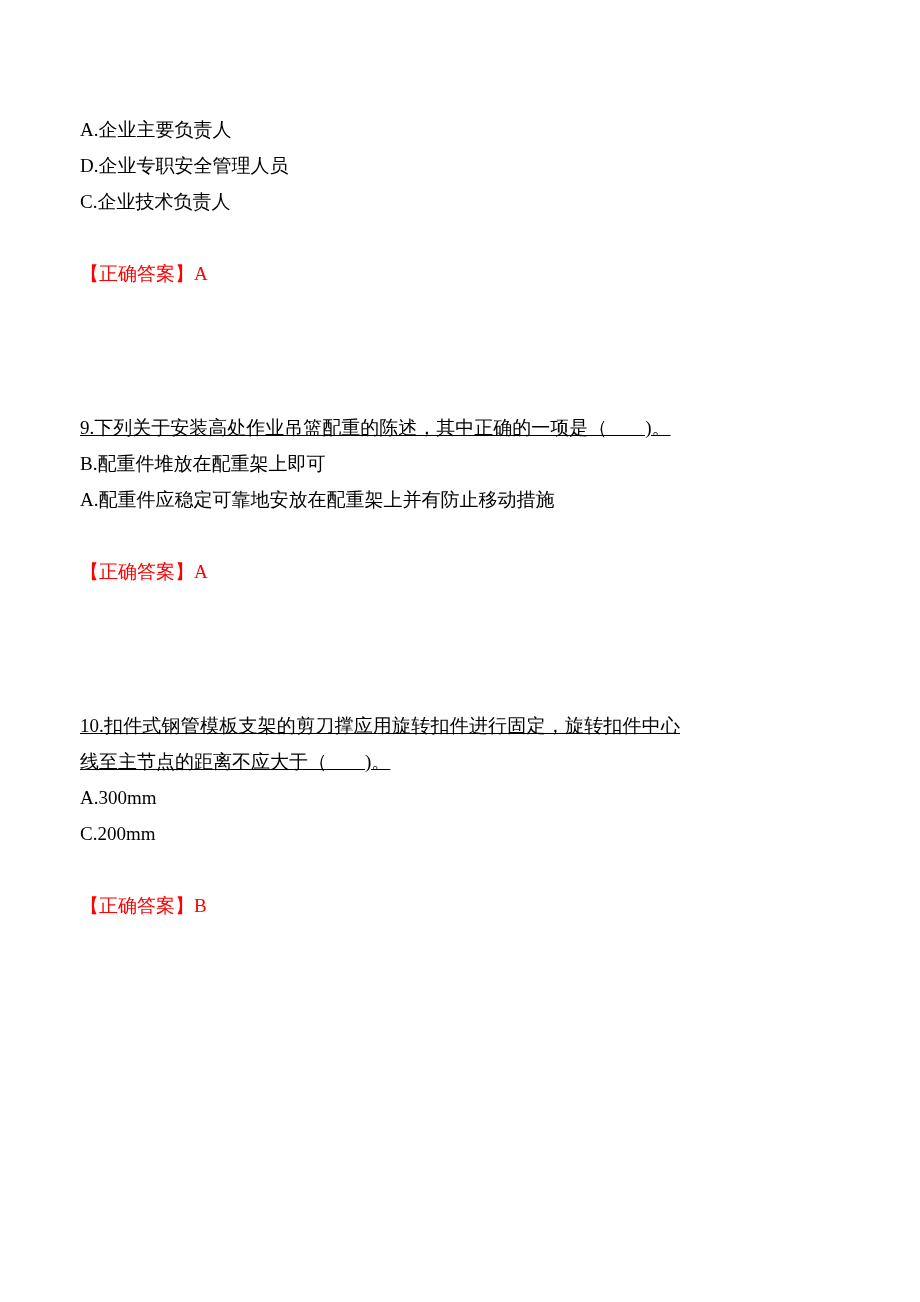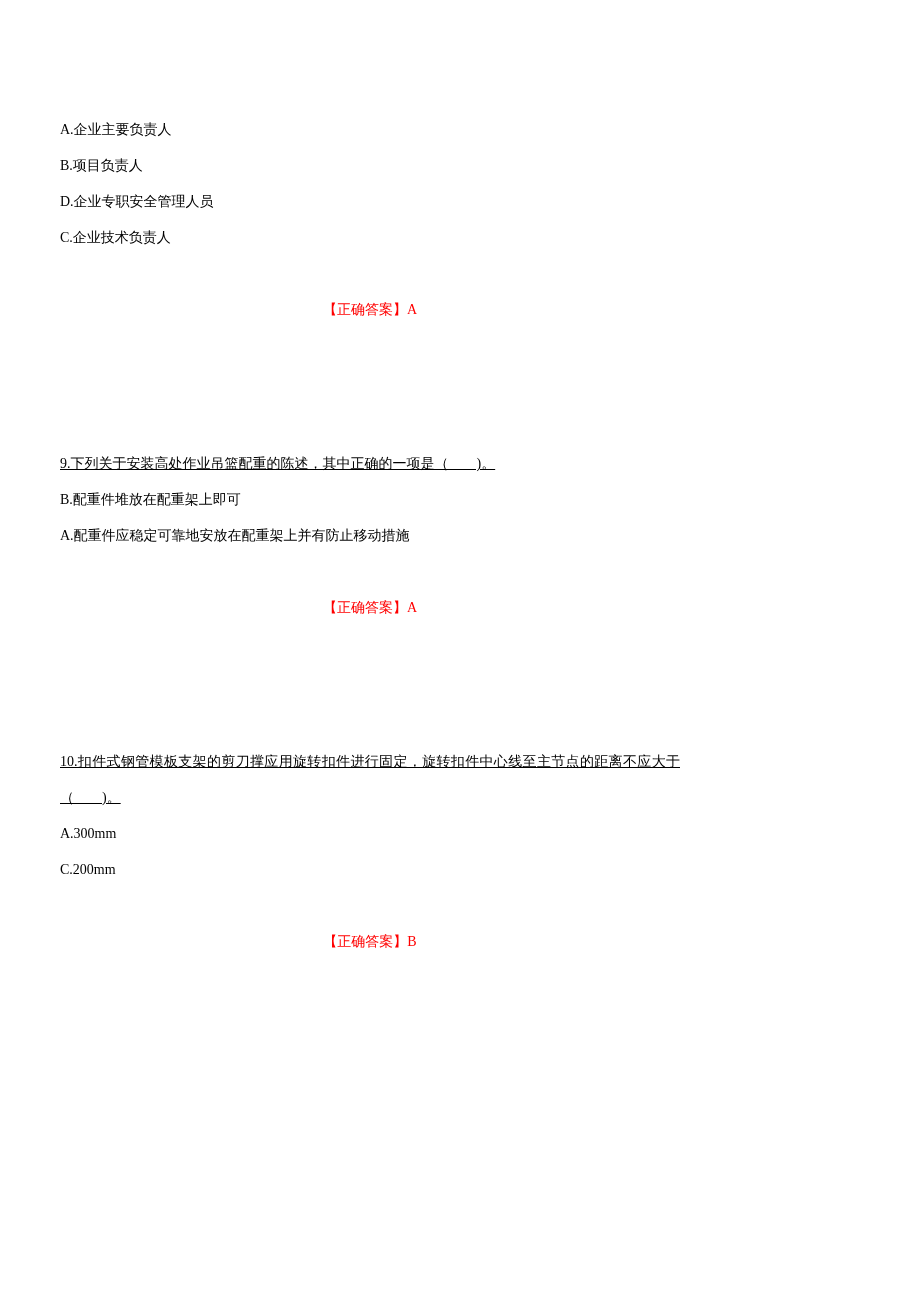--- a/index.html
+++ b/index.html
@@ -5,53 +5,51 @@
   html, body {
     margin: 0;
     padding: 0;
     width: 920px;
     background: #fff;
     font-family: "SimSun", "宋体", serif;
   }
   .page {
     width: 800px;
     min-height: 1302px;
-    padding-left: 60px;
+    padding-left: 80px;
     padding-right: 120px;
     padding-top: 112px;
     box-sizing: border-box;
     color: #000;
-    font-size: 14px;
+    font-size: 19px;
     line-height: 36px;
   }
   .opt {
     margin: 0;
   }
   .answer {
     color: #ff0000;
     margin-top: 36px;
     margin-bottom: 0;
-    text-align: center;
   }
   .spacer-big {
     height: 118px;
   }
   .q {
     margin: 0;
     text-align: justify;
     text-decoration: underline;
   }
 </style>
 </head>
 <body>
 
 <div class="page">
 
   <p class="opt">A.企业主要负责人</p>
-  <p class="opt">B.项目负责人</p>
   <p class="opt">D.企业专职安全管理人员</p>
   <p class="opt">C.企业技术负责人</p>
 
   <p class="answer">【正确答案】A</p>
 
   <div class="spacer-big"></div>
 
   <p class="q">9.下列关于安装高处作业吊篮配重的陈述，其中正确的一项是（　　)。</p>
   <p class="opt">B.配重件堆放在配重架上即可</p>
   <p class="opt">A.配重件应稳定可靠地安放在配重架上并有防止移动措施</p>

